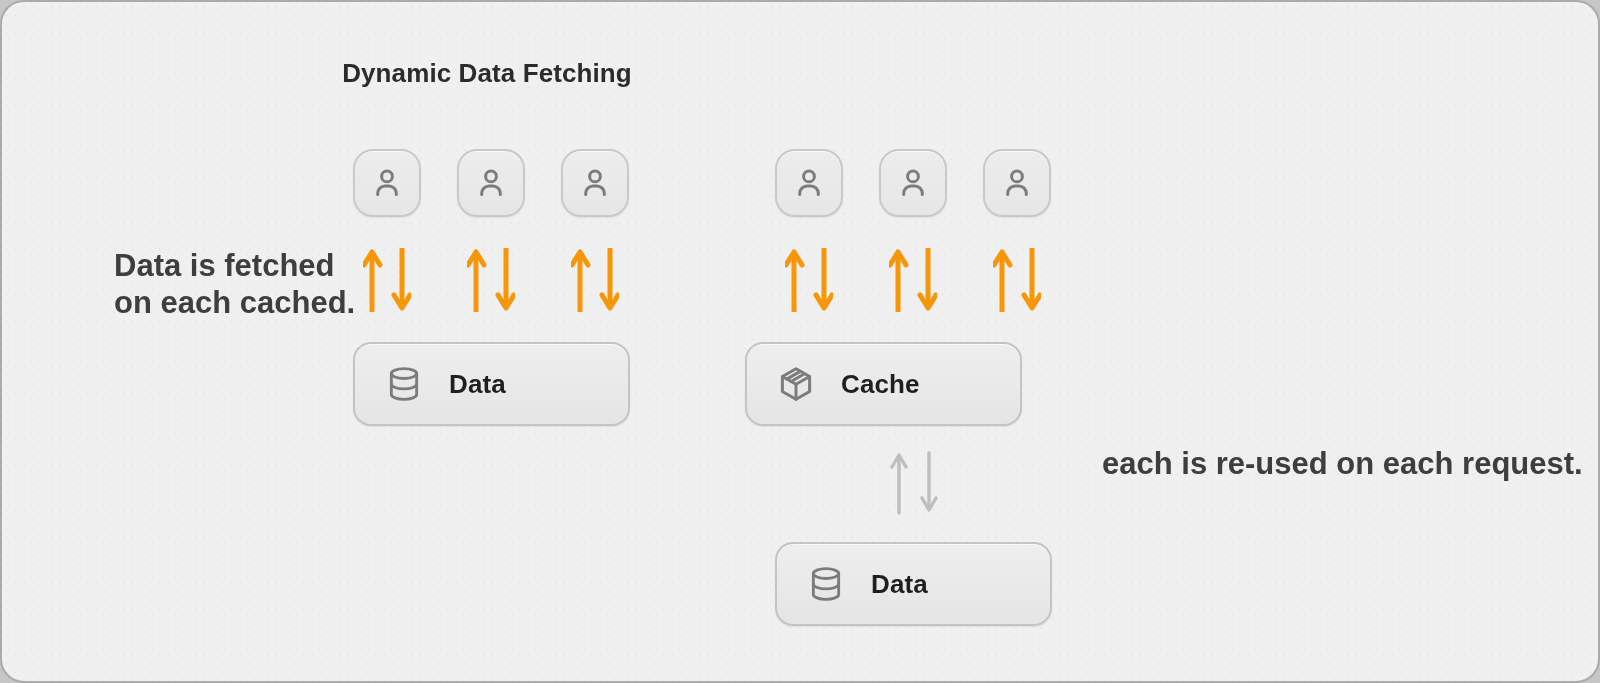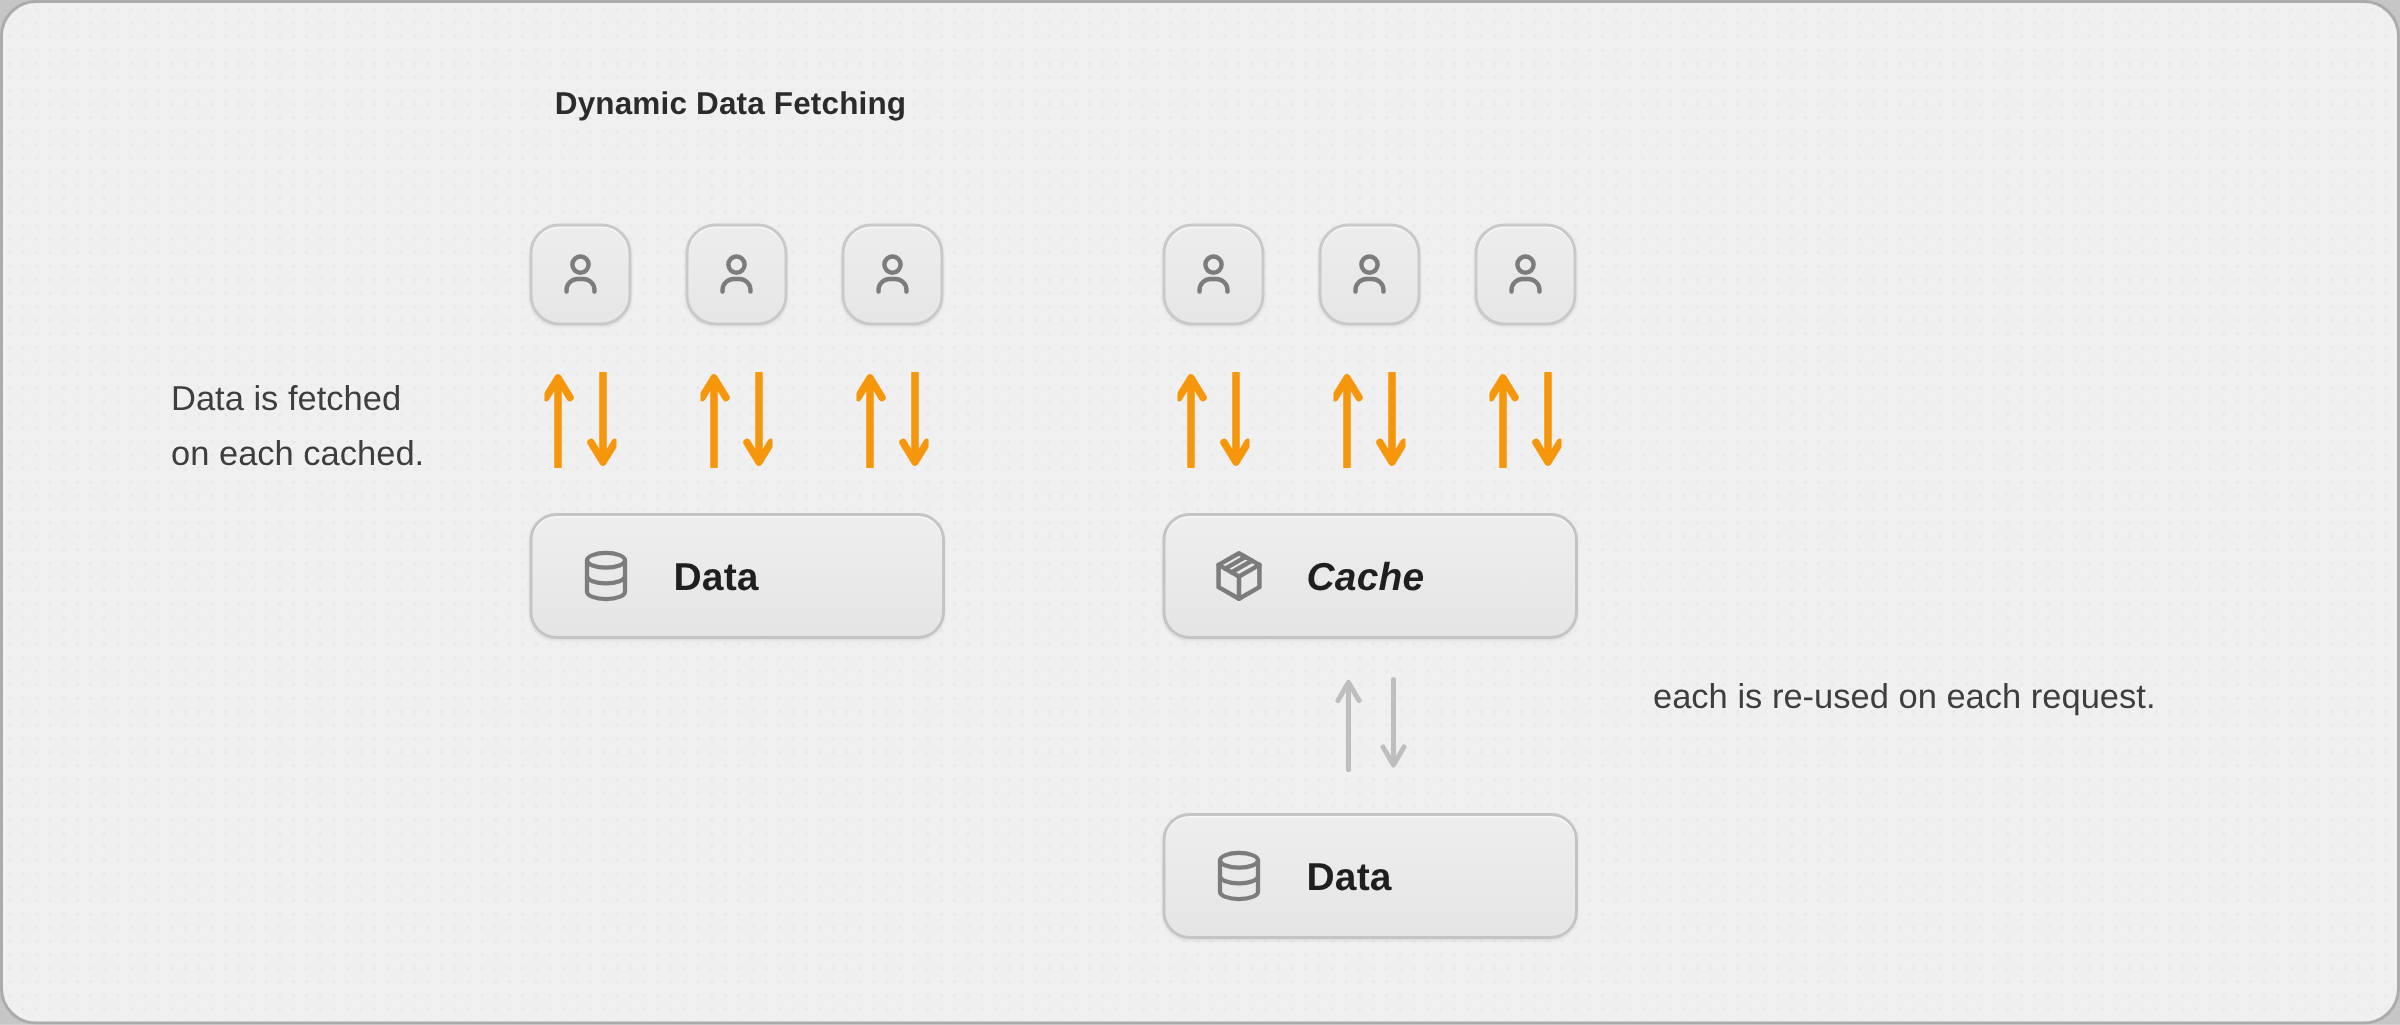--- a/index.html
+++ b/index.html
@@ -17,21 +17,21 @@
   
   .canvas::before {
     content:""; position:absolute; inset:0; pointer-events:none;
     background-image: radial-gradient(rgba(0,0,0,0.025) 1.1px, transparent 1.1px);
     background-size: 9px 9px;
   }
 
   .col-title {
     position:absolute; top:56px; width:300px;
     text-align:center;
-    font-size:21px; font-weight:700; letter-spacing:.1px;
+    font-size:26px; font-weight:700; letter-spacing:.1px;
     color: var(--title-text, #2b2b2b);
   }
   .title-left  { left:335px; }
   .title-right { left:743px; }
 
   .user-tile {
     position:absolute; width:68px; height:68px;
     border-radius:20px;
     background: linear-gradient(180deg, #ededed, #e6e6e6);
     border:2px solid #c9c9c9;
@@ -53,23 +53,24 @@
     display:flex; align-items:center;
     padding-left:30px;
   }
   .node-box .node-icon { display:flex; margin-right:26px; color: var(--icon-gray, #7c7c7c); }
   .node-label {
     font-size:26px; font-weight:700; color:#1f1f1f; letter-spacing:.1px;
   }
 
   .caption {
     position:absolute;
-    font-size:23px; line-height:37px;
+    font-size:31px; line-height:37px;
     color: var(--body-text, #3e3e3e);
     white-space:nowrap;
+    font-weight:bold;
   }
   .caption-left  { left:112px; top:245px; }
   .caption-right { left:1100px; top:443px; line-height:38px; }
 
   .person-icon { color: var(--icon-gray, #7c7c7c); }
 </style>
 </head>
 <body>
 
 <svg width="0" height="0" style="position:absolute">
@@ -169,21 +170,21 @@
   <svg class="arrow-pair arrow-orange" style="left:783px; top:246px;" viewBox="0 0 48 64">
       <use href="#arrow-pair-bold"></use>
     </svg>
   <svg class="arrow-pair arrow-orange" style="left:887px; top:246px;" viewBox="0 0 48 64">
       <use href="#arrow-pair-bold"></use>
     </svg>
   <svg class="arrow-pair arrow-orange" style="left:991px; top:246px;" viewBox="0 0 48 64">
       <use href="#arrow-pair-bold"></use>
     </svg>
 
-  <div class="node-box" style="left:773px; top:340px;font-style:italic;">
+  <div class="node-box" style="left:743px; top:340px;">
     <span class="node-icon">
       <svg width="38" height="38" viewBox="0 0 24 24">
           <use href="#icon-package"></use>
         </svg>
     </span>
     <span class="node-label">Cache</span>
   </div>
 
   <svg class="arrow-pair arrow-gray" style="left:888px; top:449px;" viewBox="0 0 48 64">
       <use href="#arrow-pair-thin"></use>

